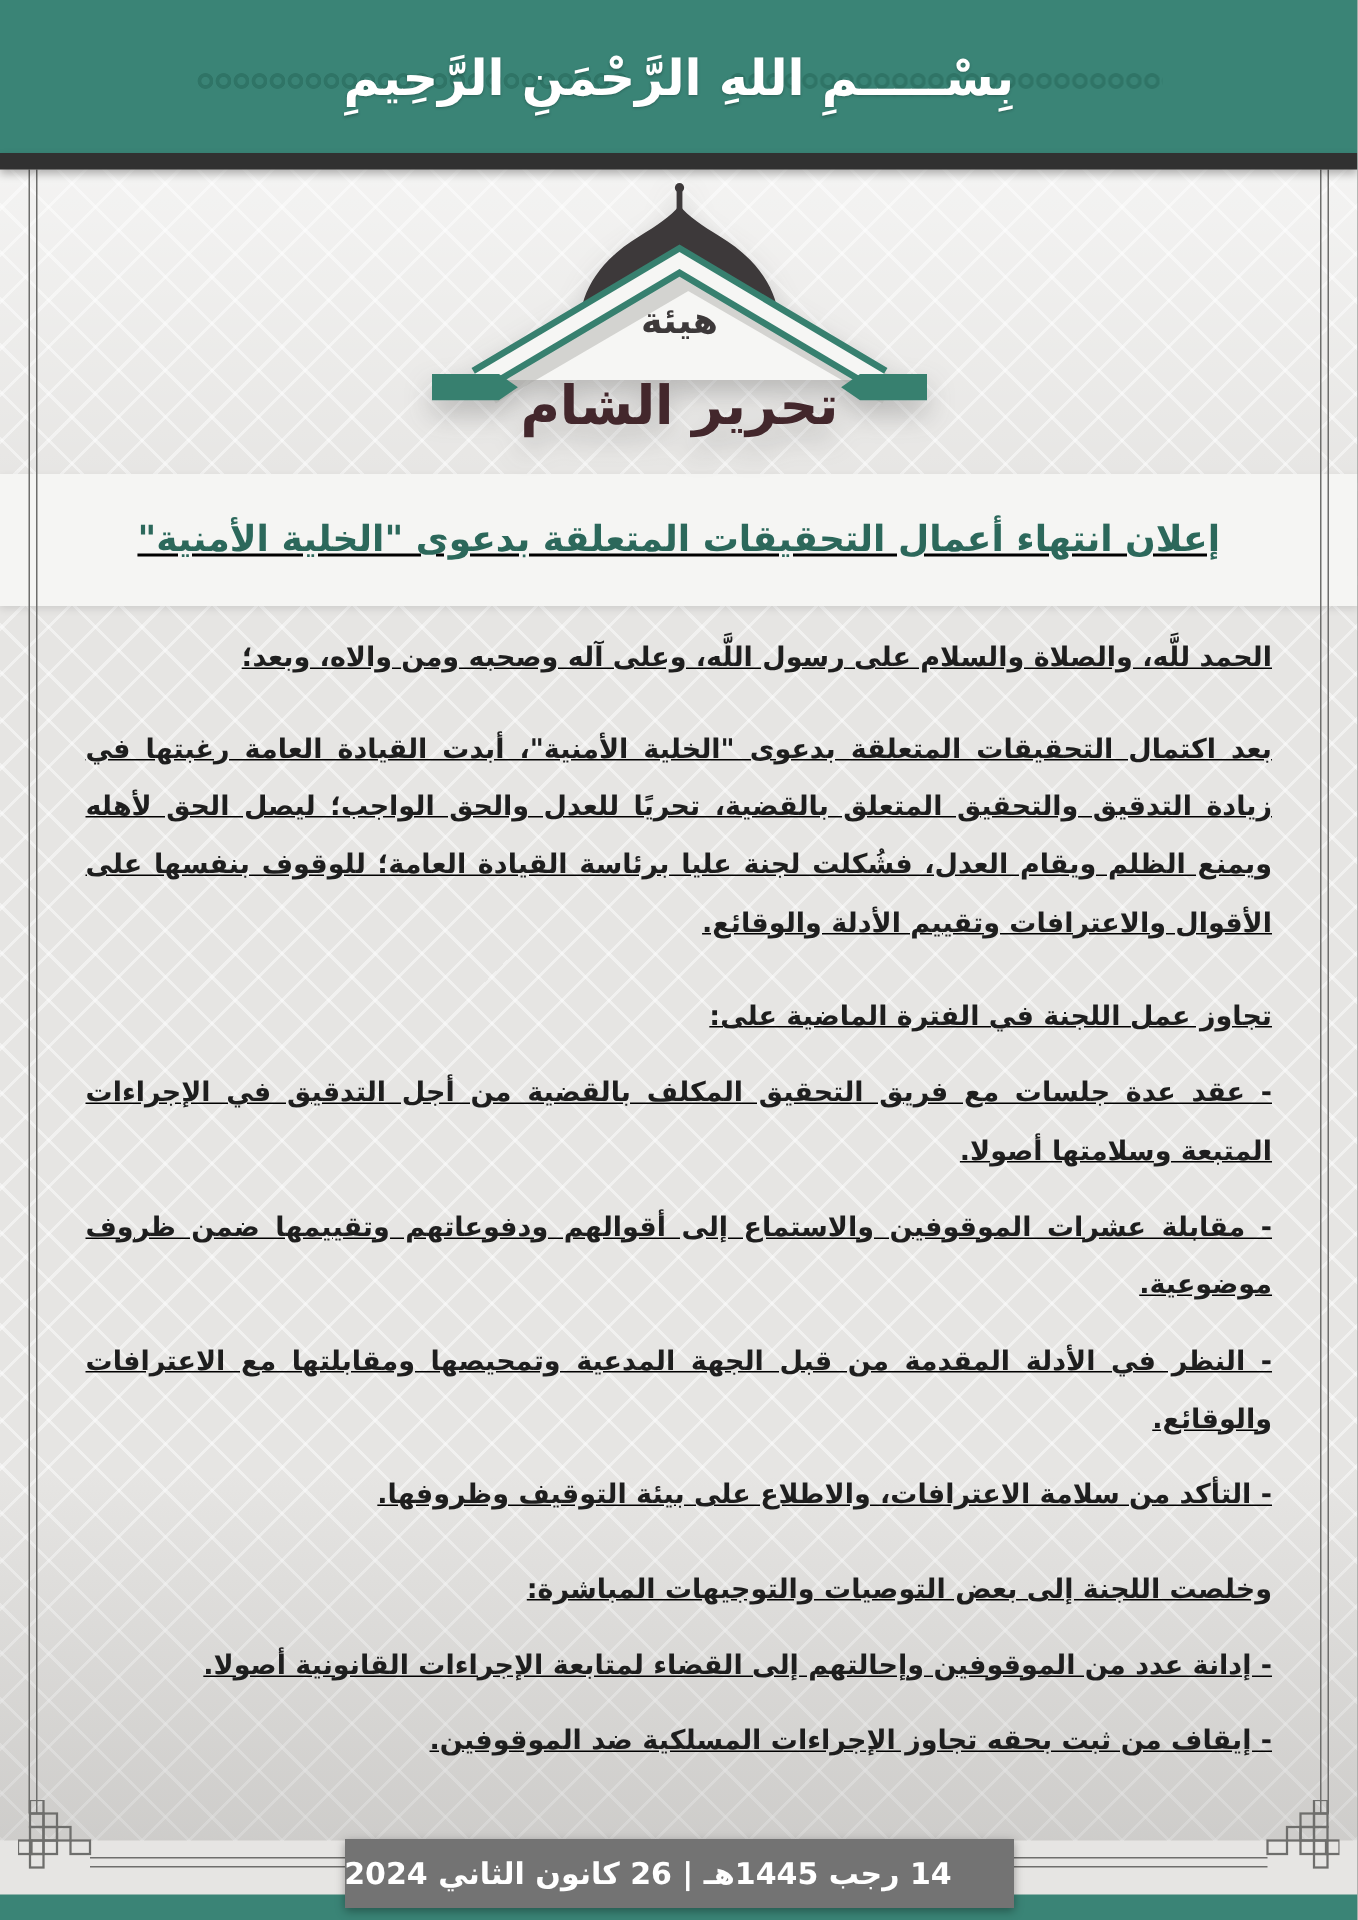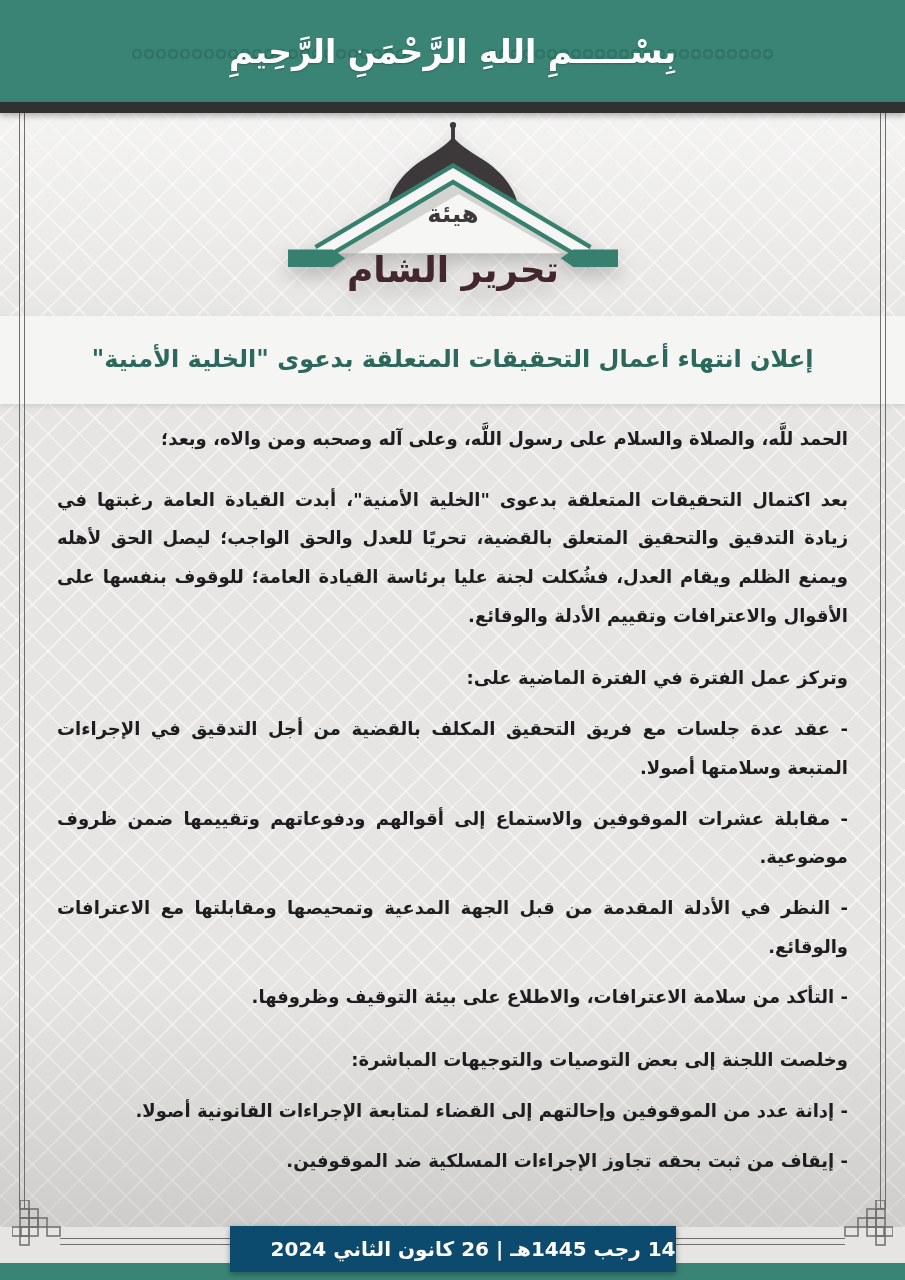--- a/index.html
+++ b/index.html
@@ -35,20 +35,21 @@
   }
   
   .flow{
     position:absolute;top:113px;left:0;right:0;bottom:53px;
     padding:0 45px;overflow:hidden;direction:rtl;z-index:2;
     background:
       linear-gradient(180deg, rgba(255,255,255,.55) 0%, rgba(255,255,255,0) 220px),
       linear-gradient(180deg, rgba(120,118,115,0) 78%, rgba(120,118,115,.22) 100%),
       repeating-linear-gradient(45deg, rgba(255,255,255,.45) 0 2px, rgba(255,255,255,0) 2px 22px),
       repeating-linear-gradient(-45deg, rgba(255,255,255,.45) 0 2px, rgba(255,255,255,0) 2px 22px);
+    text-decoration: underline;
   }
   
   .logo-wrap{width:330px;margin:8px auto 0;filter:drop-shadow(0 9px 9px rgba(70,70,70,.30));}
   .logo-wrap svg{display:block;}
   .logo-small{font-size:25px;font-weight:bold;fill:#3d393a;}
   .logo-big{font-size:37px;font-weight:bold;fill:#43272c;}
   
   .title-band{
     margin:10px -45px 0;padding:13px 40px 15px;background:#f5f5f3;
     box-shadow:0 2px 5px rgba(0,0,0,.10);
@@ -74,22 +75,22 @@
     border-top:1.5px solid #6e6e6c;border-bottom:1.5px solid #6e6e6c;
   }
   .hline.left{left:60px;width:170px;}
   .hline.right{right:60px;width:170px;}
   .corner{position:absolute;z-index:5;}
   .corner.bl{left:12px;top:1200px;}
   .corner.br{right:12px;top:1200px;transform:scaleX(-1);}
   
   .date-box{
     position:absolute;bottom:8px;left:50%;transform:translateX(-50%);
-    width:446px;height:46px;background:#0c4a6e;z-index:7;
-    display:flex;align-items:center;justify-content:flex-end;
+    width:446px;height:46px;background:#737373;z-index:7;
+    display:flex;align-items:center;justify-content:flex-start;
     box-shadow:0 2px 6px rgba(0,0,0,.35);
   }
   .date-box span{color:#ffffff;font-size:20px;font-weight:bold;direction:rtl;}
 </style>
 </head>
 <body>
 
 <div class="page">
 
   <header class="banner">
@@ -156,21 +157,21 @@
     </div>
 
     <div class="title-band">
       <h1 class="title">إعلان انتهاء أعمال التحقيقات المتعلقة بدعوى "الخلية الأمنية"</h1>
     </div>
 
     <p class="txt opening">الحمد للَّه، والصلاة والسلام على رسول اللَّه، وعلى آله وصحبه ومن والاه، وبعد؛</p>
 
     <p class="txt para">بعد اكتمال التحقيقات المتعلقة بدعوى "الخلية الأمنية"، أبدت القيادة العامة رغبتها في زيادة التدقيق والتحقيق المتعلق بالقضية، تحريًا للعدل والحق الواجب؛ ليصل الحق لأهله ويمنع الظلم ويقام العدل، فشُكلت لجنة عليا برئاسة القيادة العامة؛ للوقوف بنفسها على الأقوال والاعترافات وتقييم الأدلة والوقائع.</p>
 
-    <p class="txt sec-head">وتركز عمل الفترة في الفترة الماضية على:</p>
+    <p class="txt sec-head">تجاوز عمل اللجنة في الفترة الماضية على:</p>
     <p class="txt item">- عقد عدة جلسات مع فريق التحقيق المكلف بالقضية من أجل التدقيق في الإجراءات المتبعة وسلامتها أصولا.</p>
     <p class="txt item">- مقابلة عشرات الموقوفين والاستماع إلى أقوالهم ودفوعاتهم وتقييمها ضمن ظروف موضوعية.</p>
     <p class="txt item">- النظر في الأدلة المقدمة من قبل الجهة المدعية وتمحيصها ومقابلتها مع الاعترافات والوقائع.</p>
     <p class="txt item">- التأكد من سلامة الاعترافات، والاطلاع على بيئة التوقيف وظروفها.</p>
 
     <p class="txt sec-head">وخلصت اللجنة إلى بعض التوصيات والتوجيهات المباشرة:</p>
     <p class="txt item">- إدانة عدد من الموقوفين وإحالتهم إلى القضاء لمتابعة الإجراءات القانونية أصولا.</p>
     <p class="txt item">- إيقاف من ثبت بحقه تجاوز الإجراءات المسلكية ضد الموقوفين.</p>
 
   </main>

